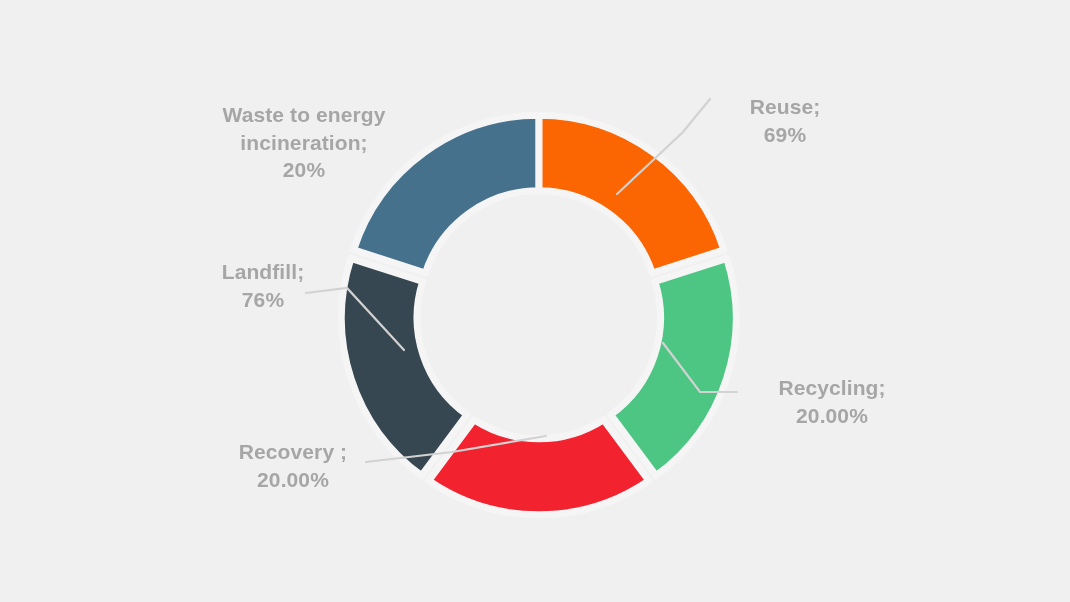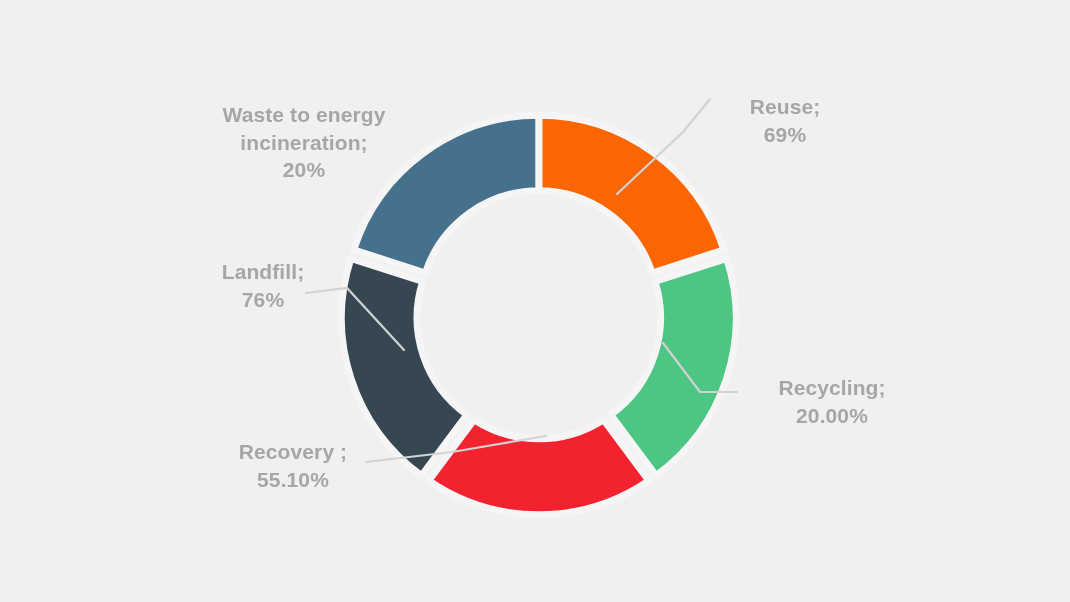--- a/index.html
+++ b/index.html
@@ -72,18 +72,18 @@
 incineration;
 20%</div>
 
   <div class="slice-label lbl-reuse">Reuse;
 69%</div>
 
   <div class="slice-label lbl-recycling">Recycling;
 20.00%</div>
 
   <div class="slice-label lbl-recovery">Recovery ;
-55.10%</div>
+20.00%</div>
 
   <div class="slice-label lbl-landfill">Landfill;
 76%</div>
 
 </div>
 
 </body></html>

